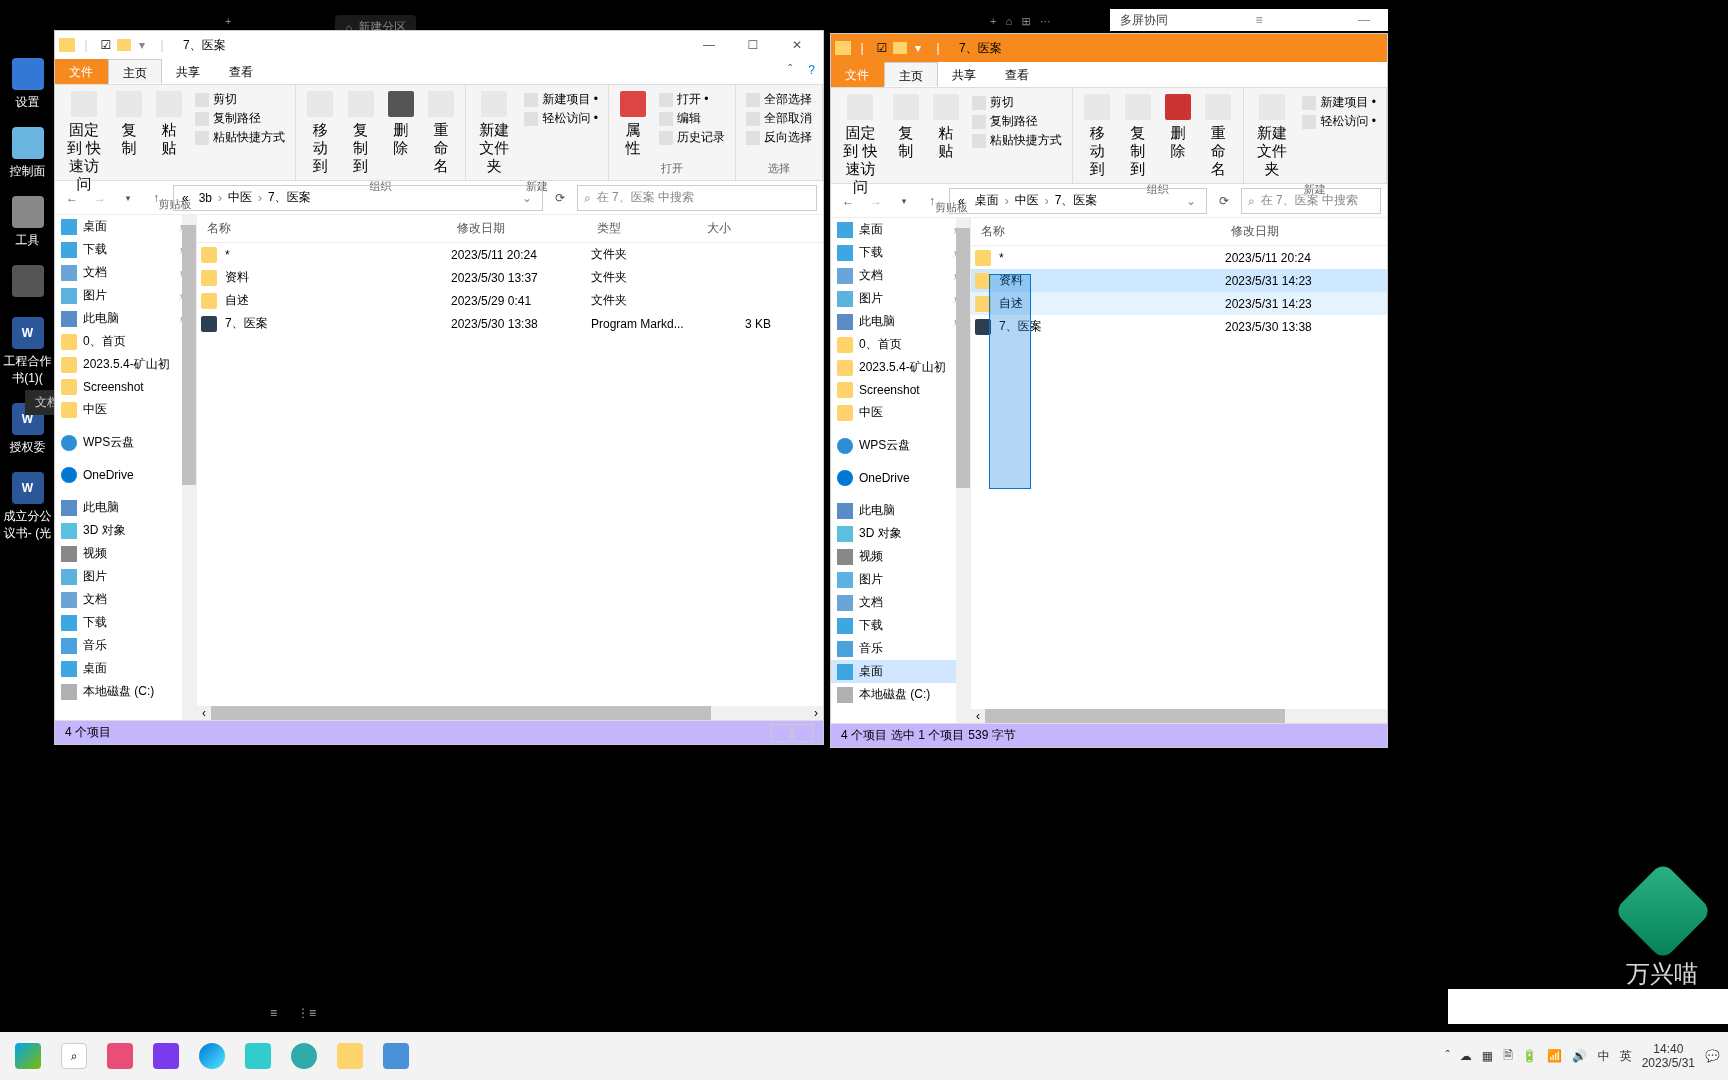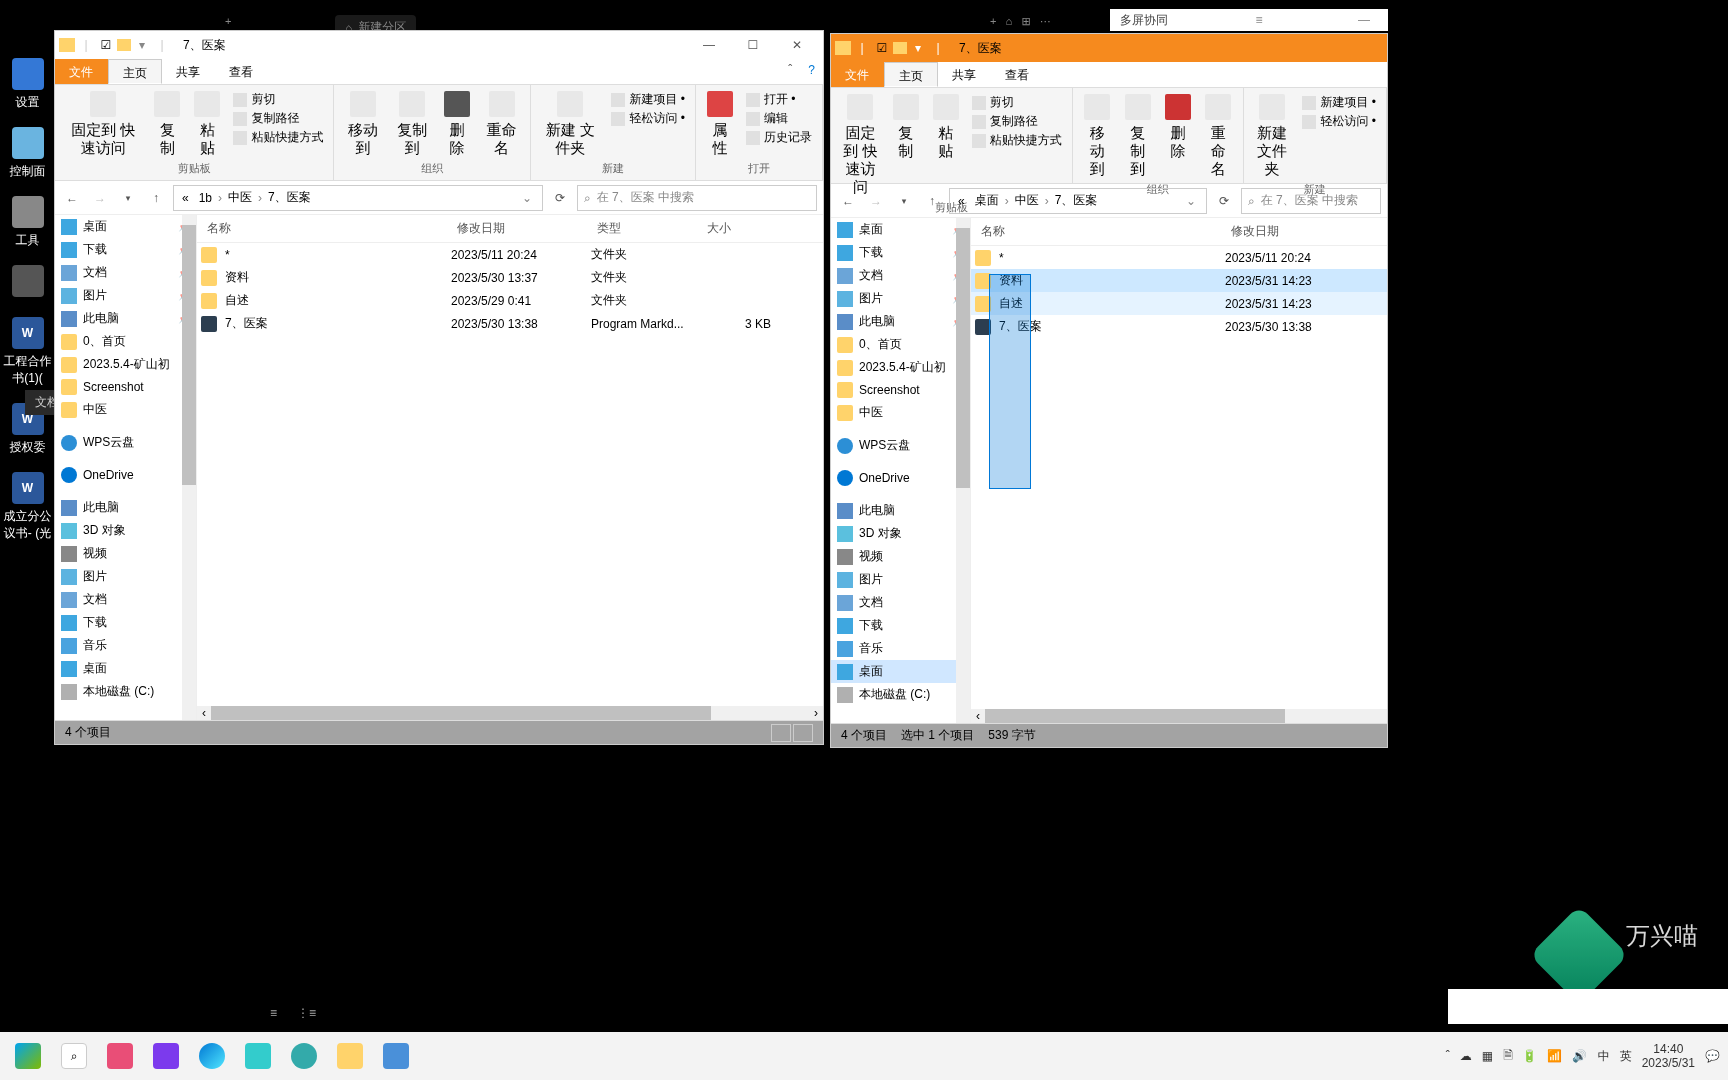--- a/index.html
+++ b/index.html
@@ -73,33 +73,33 @@
 .listview { flex:1; display:flex; flex-direction:column; position:relative; }
 .lhdr { height:28px; display:flex; border-bottom:1px solid #eee; align-items:center; font-size:12px; color:#555; }
 .lhdr .col { padding:0 10px; }
 .lrows { flex:1; }
 .lrow { display:flex; align-items:center; height:23px; padding:0 4px; font-size:12px; }
 .lrow.sel { background:#cde8ff; }
 .lrow.hl { background:#e5f3ff; }
 .lrow .fic { width:16px; height:16px; margin-right:8px; }
 .selection-rect { position:absolute; background:rgba(0,120,215,0.3); border:1px solid #0078d7; }
 
-.statusbar { height:24px; border-top:1px solid #ddd; background:#a3a3a3; display:flex; align-items:center; padding:0 10px; font-size:11px; gap:14px; }
+.statusbar { height:24px; border-top:1px solid #ddd; background:#c4b5fd; display:flex; align-items:center; padding:0 10px; font-size:11px; gap:4px; }
 .statusbar .views { margin-left:auto; display:flex; gap:2px; }
 .statusbar .views span { width:20px; height:18px; border:1px solid #ccc; }
 
 .scrollh { height:14px; background:#f0f0f0; display:flex; }
 .scrollh .thumb { background:#c0c0c0; height:14px; }
 
 
 .multiscreen { position:absolute; top:9px; left:1110px; width:278px; height:22px; background:#fff; display:flex; align-items:center; padding:0 10px; color:#444; font-size:12px; }
 .multiscreen .mbtn { margin-left:auto; color:#888; padding:0 8px; }
 
 
-.watermark { position:absolute; right:30px; bottom:90px; opacity:0.85; display:flex; align-items:flex-start; gap:12px; }
+.watermark { position:absolute; right:30px; bottom:90px; opacity:0.85; display:flex; align-items:flex-end; gap:12px;flex-direction:column; }
 .watermark .wicon { width:70px; height:70px; background:linear-gradient(135deg,#34d399,#059669); transform:rotate(45deg); border-radius:12px; }
 .watermark .wtext { font-size:24px; color:#fff; font-weight:300; }
 
 
 .vidstrip { position:absolute; bottom:56px; right:0; width:280px; height:35px; background:#fff; }
 
 
 .taskbar { position:absolute; bottom:0; left:0; right:0; height:48px; background:#f3f3f3; display:flex; align-items:center; padding:0 8px; gap:6px; }
 .taskbar .tbtn { width:40px; height:40px; display:flex; align-items:center; justify-content:center; border-radius:4px; }
 .taskbar .tbtn .tic { width:26px; height:26px; border-radius:4px; }
@@ -289,29 +289,48 @@
               <span>编辑</span>
             </div>
           <div class="ritem">
               <div class="sic"></div>
               <span>历史记录</span>
             </div>
         </div>
       </div>
       <div class="label">打开</div>
     </div>
+    <div class="rgroup">
+      <div class="items">
+        <div class="rcol">
+          <div class="ritem">
+              <div class="sic"></div>
+              <span>全部选择</span>
+            </div>
+          <div class="ritem">
+              <div class="sic"></div>
+              <span>全部取消</span>
+            </div>
+          <div class="ritem">
+              <div class="sic"></div>
+              <span>反向选择</span>
+            </div>
+        </div>
+      </div>
+      <div class="label">选择</div>
+    </div>
   </div>
   <div class="navbar">
     <div class="navbtn">←</div>
     <div class="navbtn" style="opacity:.4">→</div>
     <div class="navbtn" style="font-size:9px">▾</div>
     <div class="navbtn">↑</div>
     <div class="breadcrumb">
       <span class="bc">«</span>
-      <span class="bc">1b</span>
+      <span class="bc">3b</span>
         <span class="sep">›</span>
       <span class="bc">中医</span>
         <span class="sep">›</span>
       <span class="bc">7、医案</span>
       <span class="dd">⌄</span>
     </div>
     <div class="navbtn">⟳</div>
     <div class="searchbox">
       <span style="margin-right:6px">⌕</span>
       <span>在 7、医案 中搜索</span>

